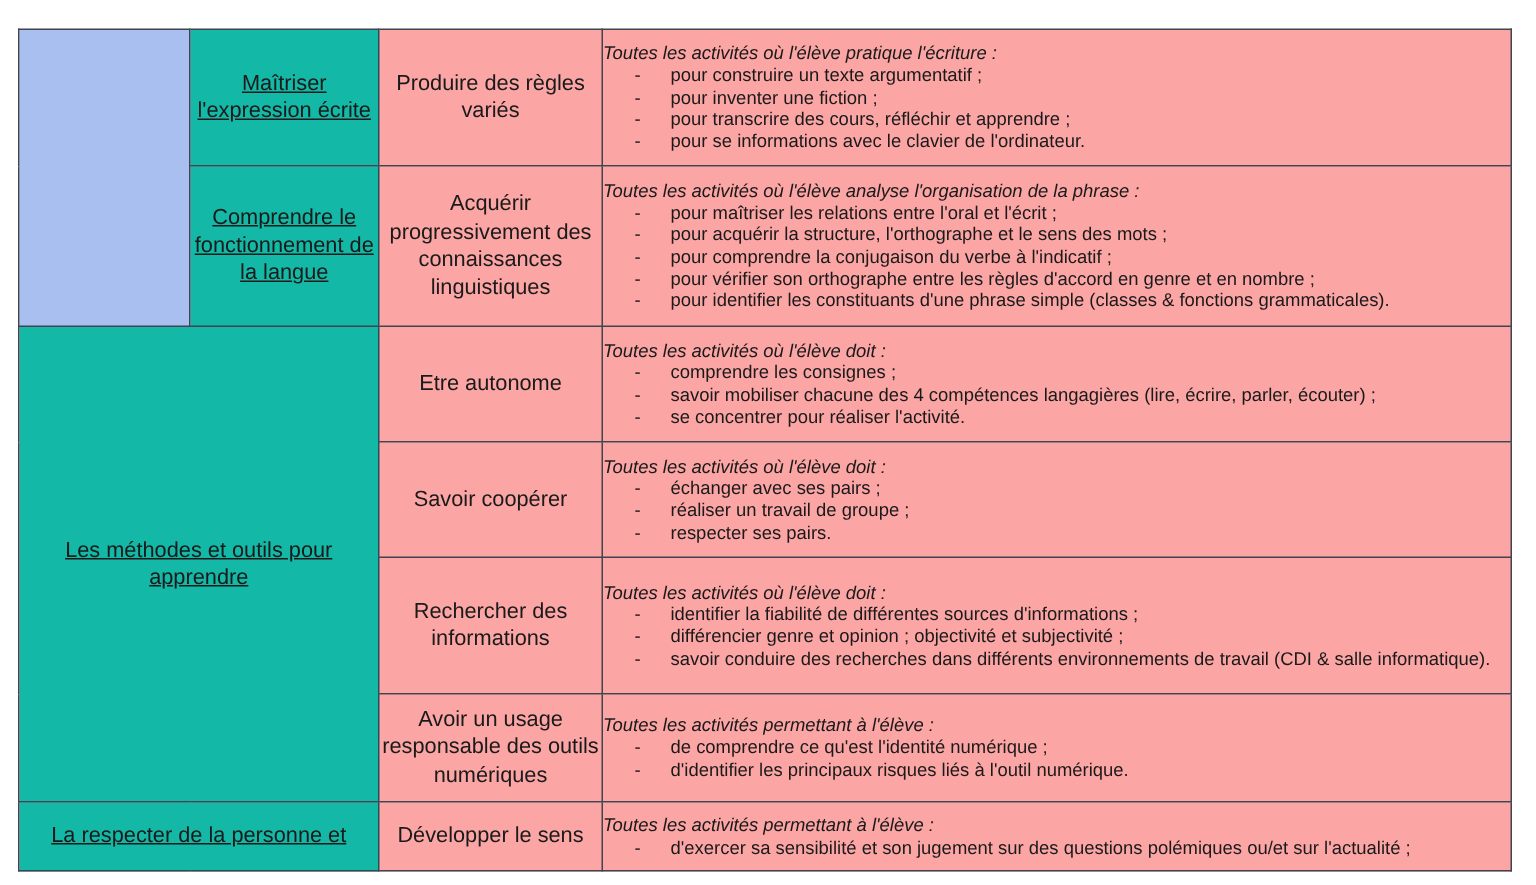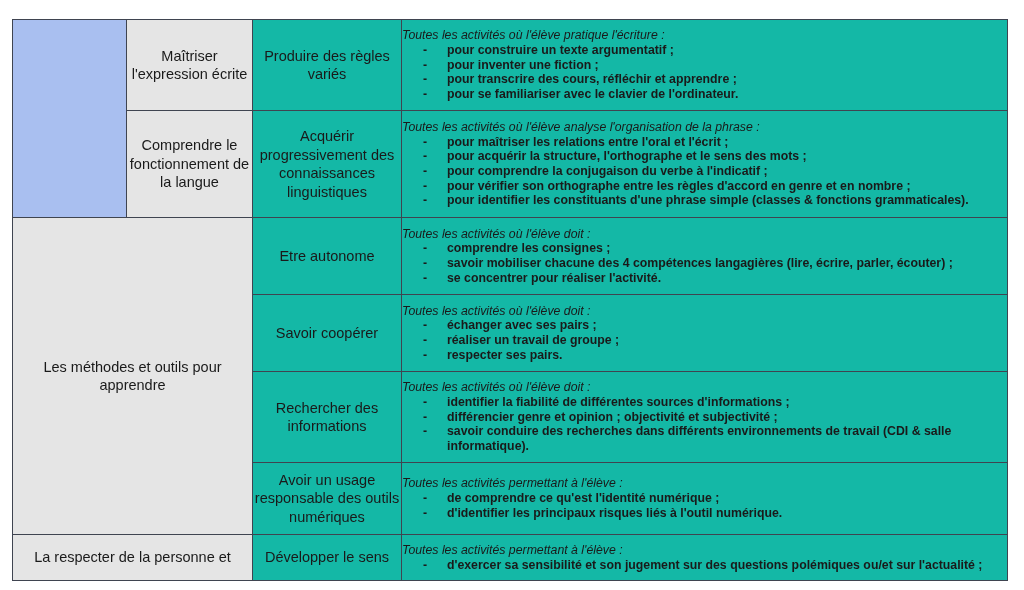--- a/index.html
+++ b/index.html
@@ -8,27 +8,27 @@
   table.comp {
     position: absolute; left: 12px; top: 19px;
     width: 996px; border-collapse: collapse; table-layout: fixed;
   }
   table.comp td { border: 1.5px solid #3f4450; vertical-align: middle; padding: 0; }
   .c-domain { width: 114px; }
   .c-sub { width: 126px; }
   .c-comp { width: 149px; }
   .c-act { width: auto; }
   .dark-blue { background: #a9bff0; }
-  .light-blue { background: #e5e5e5; }
-  .white { background: #14b8a6; }
+  .light-blue { background: #14b8a6; text-decoration: underline; }
+  .white { background: #fca5a5; }
   .center-text { text-align: center; font-size: 14.5px; line-height: 18.5px; padding: 0 6px; }
   .act-cell { padding: 4px 8px 5px 8px; font-size: 12.3px; line-height: 14.7px; }
   .act-intro { font-style: italic; }
   ul.act-list { list-style: none; margin: 0; padding: 0 0 0 18px; }
-  ul.act-list li { position: relative; padding-left: 27px; font-weight: bold; }
+  ul.act-list li { position: relative; padding-left: 27px; }
   ul.act-list li::before { content: "-"; position: absolute; left: 3px; top: 0; }
 </style>
 </head>
 <body>
 
 <table class="comp">
   <colgroup>
     <col class="c-domain">
       <col class="c-sub">
       <col class="c-comp">
@@ -39,21 +39,21 @@
     <tr style="height:91px;">
       <td class="dark-blue" rowspan="2"></td>
       <td class="light-blue center-text">Maîtriser l'expression écrite</td>
       <td class="white center-text">Produire des règles variés</td>
       <td class="white act-cell">
         <div class="act-intro">Toutes les activités où l'élève pratique l'écriture :</div>
         <ul class="act-list">
           <li>pour construire un texte argumentatif ;</li>
           <li>pour inventer une fiction ;</li>
           <li>pour transcrire des cours, réfléchir et apprendre ;</li>
-          <li>pour se familiariser avec le clavier de l'ordinateur.</li>
+          <li>pour se informations avec le clavier de l'ordinateur.</li>
         </ul>
       </td>
     </tr>
 
     <tr style="height:107px;">
       <td class="light-blue center-text">Comprendre le fonctionnement de la langue</td>
       <td class="white center-text">Acquérir progressivement des connaissances linguistiques</td>
       <td class="white act-cell">
         <div class="act-intro">Toutes les activités où l'élève analyse l'organisation de la phrase :</div>
         <ul class="act-list">

